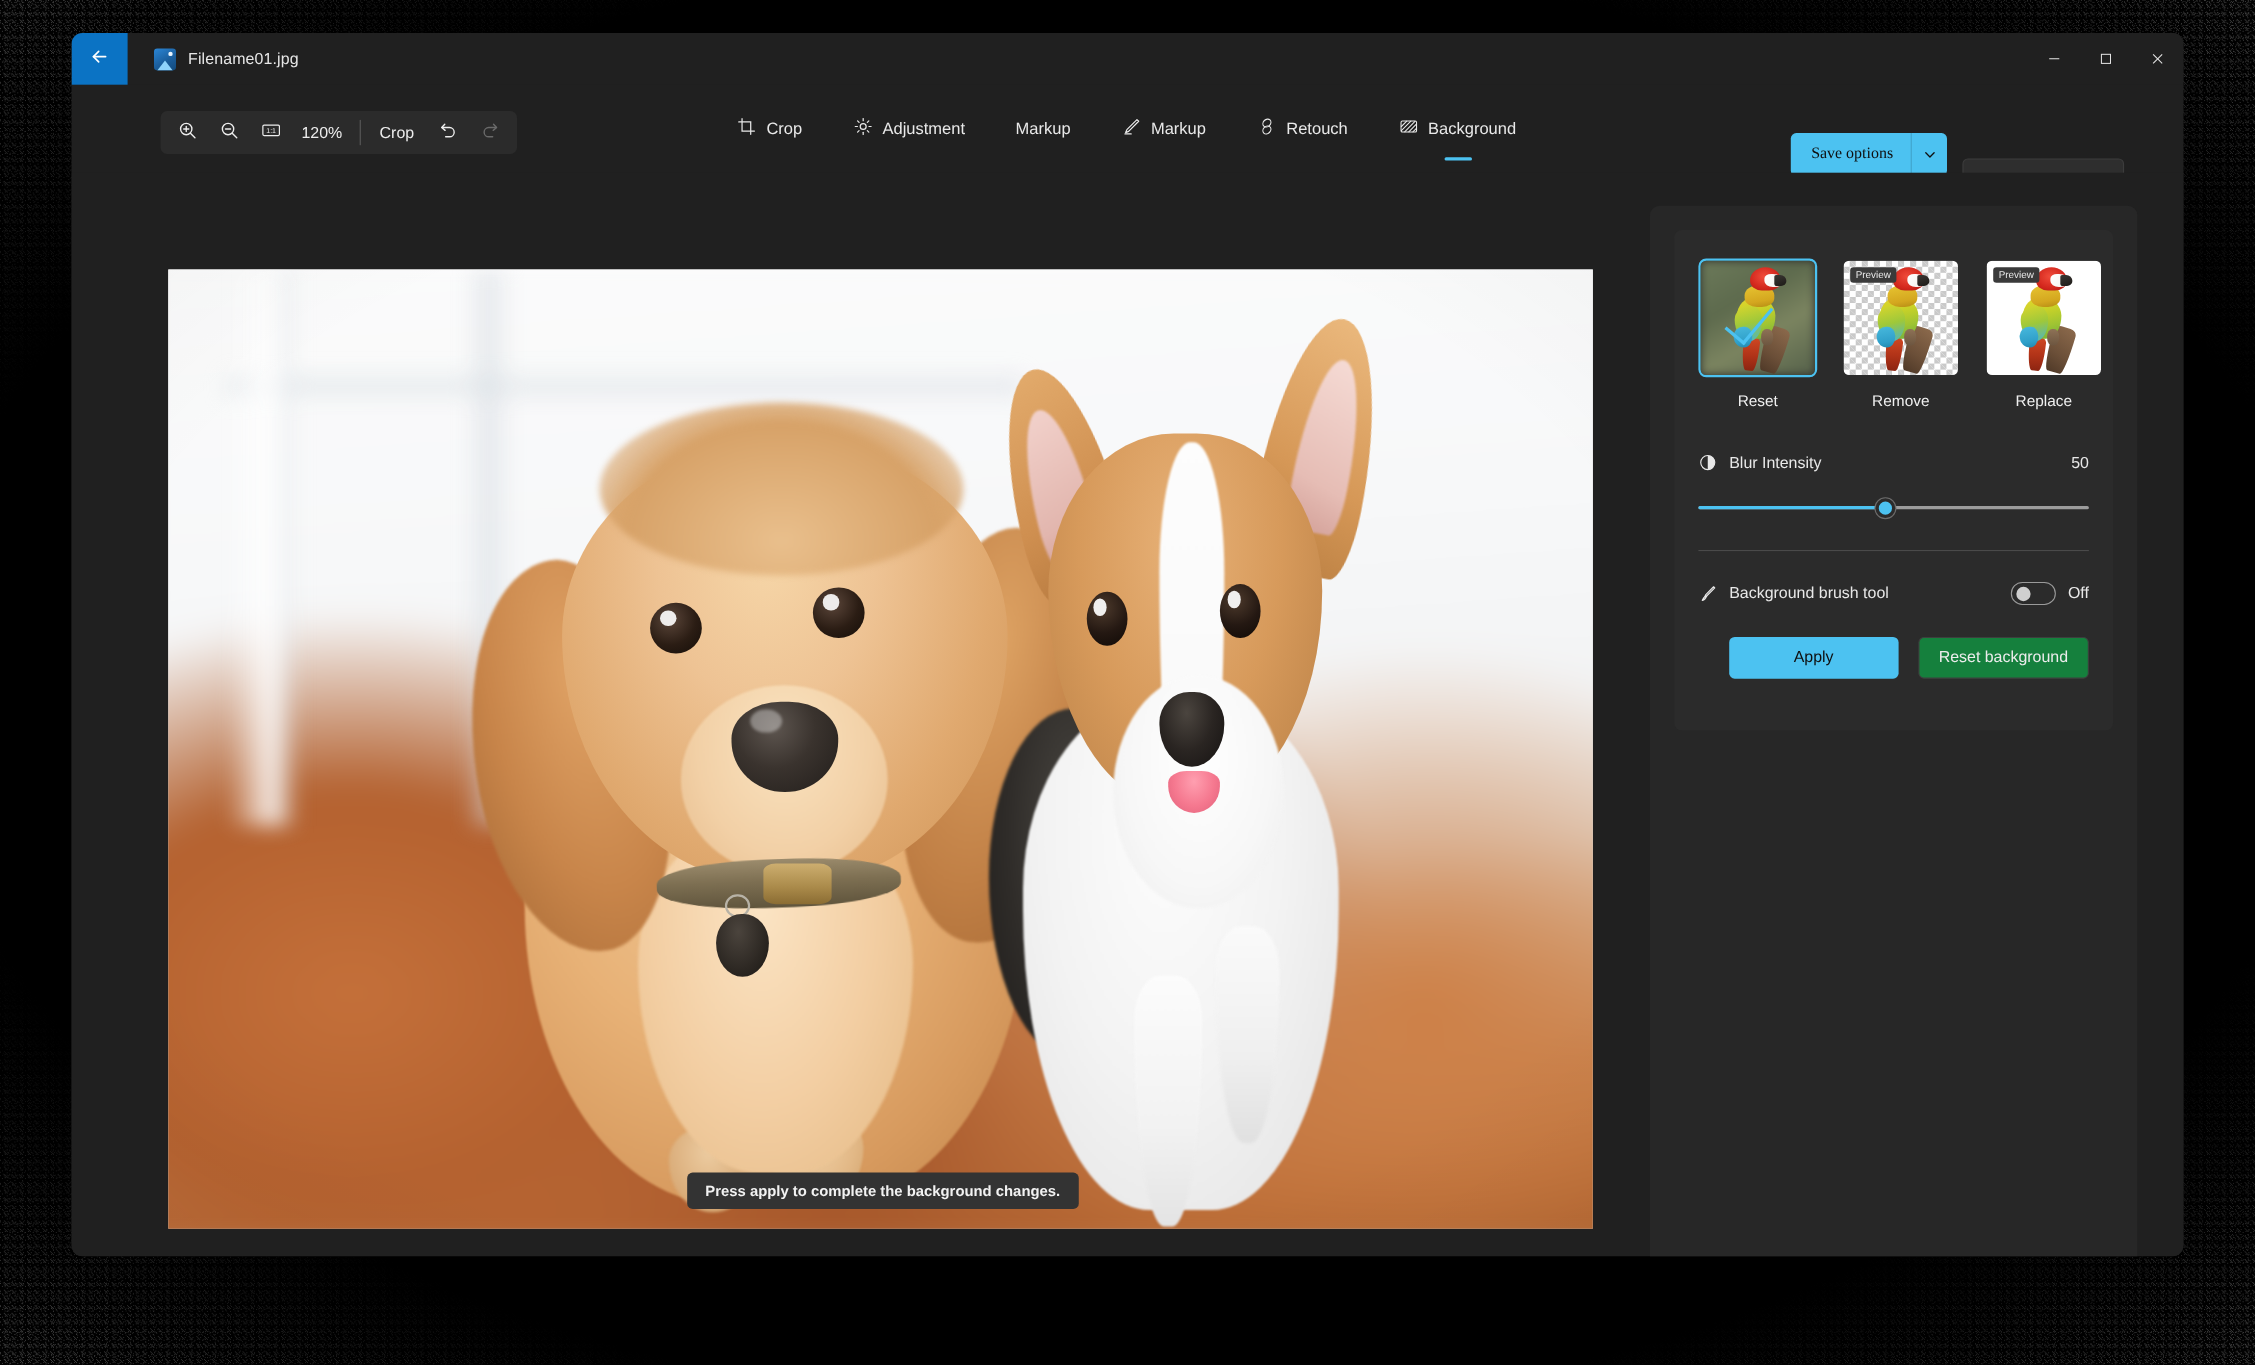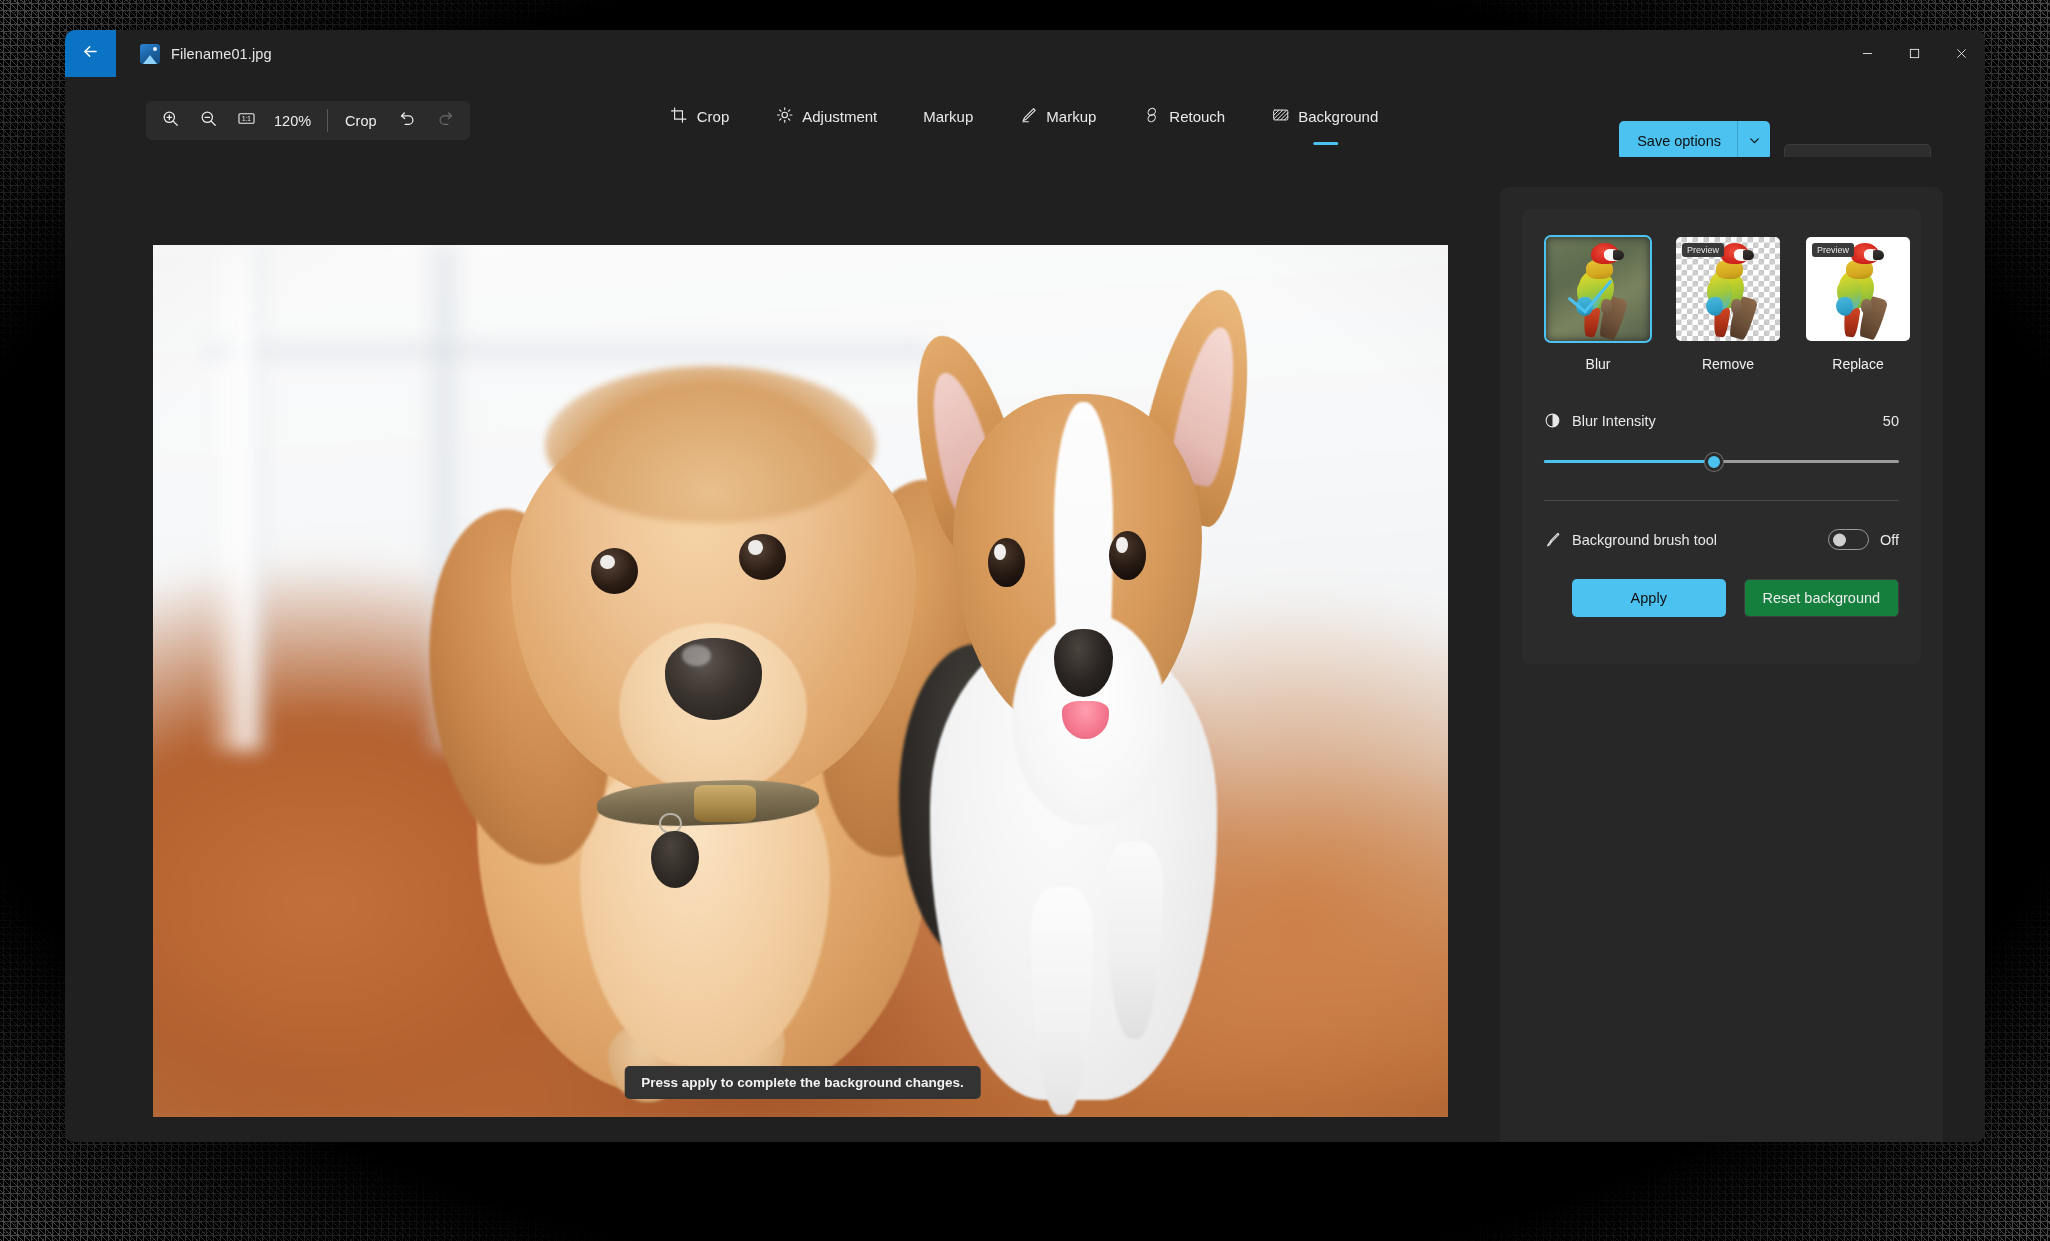--- a/index.html
+++ b/index.html
@@ -124,21 +124,21 @@
   .tab .underline {
     position: absolute; left: 50%; transform: translateX(-50%);
     bottom: -9px; width: 25px; height: 3px; border-radius: 2px;
     background: #4cc2f1; display: none;
   }
   .tab.active .underline { display: block; }
 
   
   #right-actions {
     position: absolute; right: 54px; top: 21px;
-    display: flex; align-items: center; gap: 14px;
+    display: flex; align-items: center; gap: 14px; font-family: Liberation Serif, serif;
   }
   #save-options-button {
     height: 39px; display: flex; align-items: stretch;
     background: #4cc2f1; border-radius: 5px; overflow: hidden; cursor: pointer;
   }
   #save-options-label {
     display: flex; align-items: center; padding: 0 16px 0 18px;
     color: #0f0f0f; font-size: 14.5px; white-space: nowrap;
   }
   #save-options-chevron {
@@ -791,21 +791,21 @@
                   <div class="pr pr-wing"></div>
                   <div class="pr pr-wing-blue"></div>
                   <div class="pr pr-foot"></div>
                   <div class="pr pr-neck"></div>
                   <div class="pr pr-head"></div>
                   <div class="pr pr-face"></div>
                   <div class="pr pr-beak"></div>
                 </div>
                 <div class="thumb-sel-check"></div>
               </div>
-              <div class="bg-label">Blur</div>
+              <div class="bg-label">Reset</div>
             </div>
 
             <div class="bg-option">
               <div class="bg-thumb">
                 <div class="thumb-bg-checker"></div>
                 <div class="preview-badge">Preview</div>
                 <div class="parrot">
                   <div class="pr pr-tail"></div>
                   <div class="pr pr-branch"></div>
                   <div class="pr pr-body"></div>

